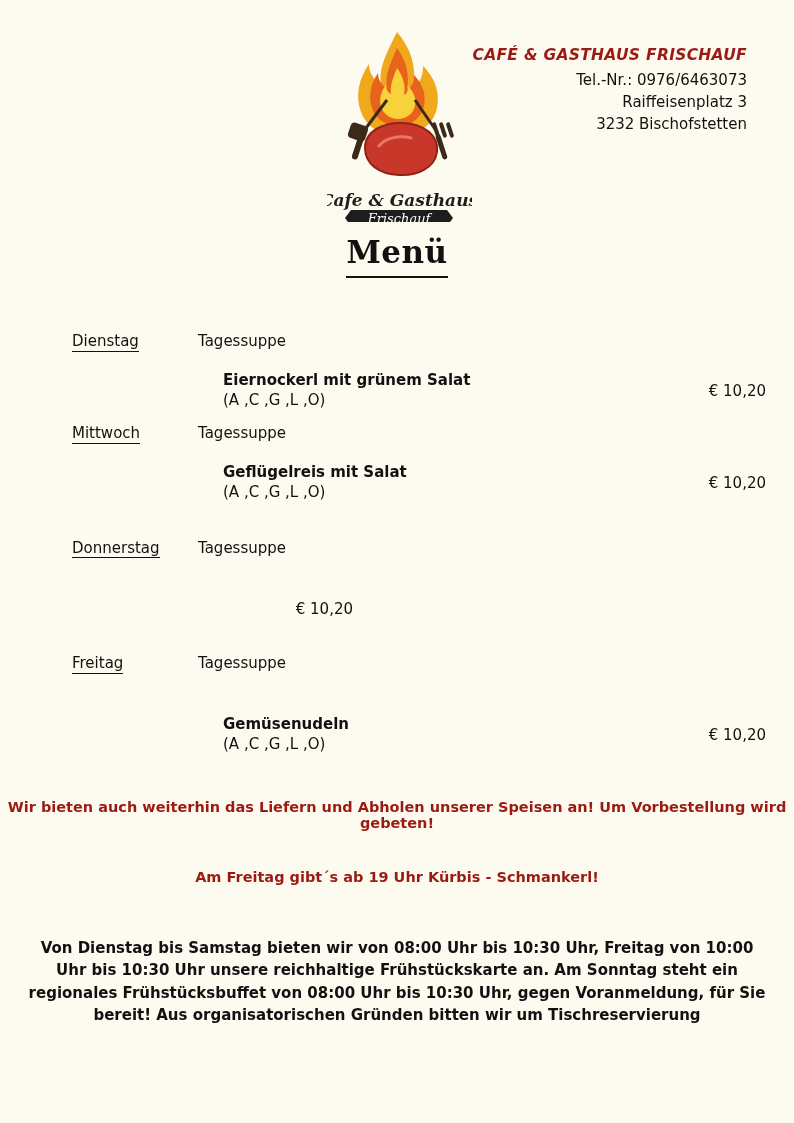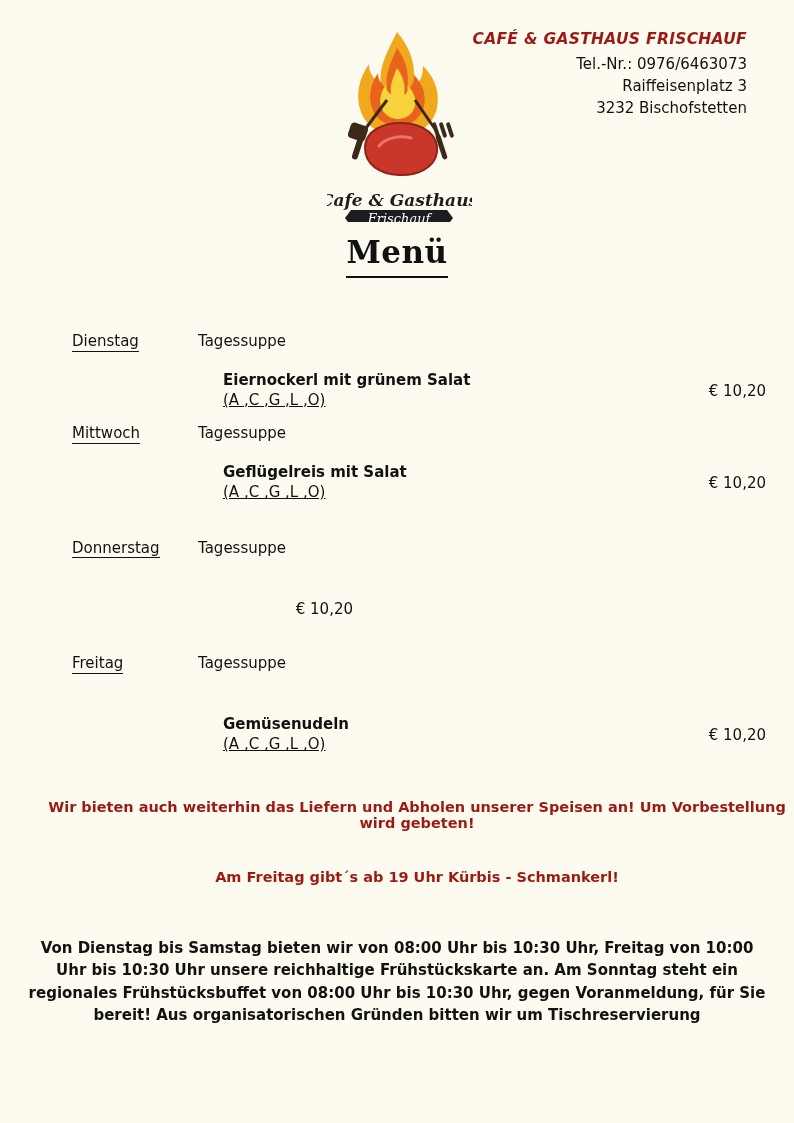--- a/index.html
+++ b/index.html
@@ -31,21 +31,21 @@
   .logo {
     position: absolute;
     left: 327px;
     top: 26px;
     width: 145px;
     height: 196px;
   }
   .contact {
     position: absolute;
     right: 47px;
-    top: 28px;
+    top: 44px;
     text-align: right;
     line-height: 1.45;
   }
   .contact .brand {
     font-family: "DejaVu Sans", sans-serif;
     font-weight: bold;
     font-style: italic;
     font-size: 15.5px;
     letter-spacing: 0.3px;
     color: #9b1a13;
@@ -111,35 +111,33 @@
     margin-bottom: 14px;
     gap: 25px;
   }
   .dish-name {
     font-weight: bold;
     line-height: 1.35;
   }
   .dish-allergens {
     font-weight: normal;
     line-height: 1.35;
-    text-decoration: underline;
   }
   .price-cell {
     padding-top: 12px;
   }
   .gap-sm { height: 12px; }
   .gap-md { height: 22px; }
 
   
   .note {
     text-align: center;
     font-weight: bold;
     font-size: 14.5px;
     color: #9b1a13;
-    padding-left: 40px;
   }
   .note-1 { margin-top: 44px; }
   .note-2 { margin-top: 38px; }
 
   .breakfast {
     margin: 52px 24px 0 24px;
     text-align: center;
     font-weight: bold;
     font-size: 15px;
     line-height: 1.5;

